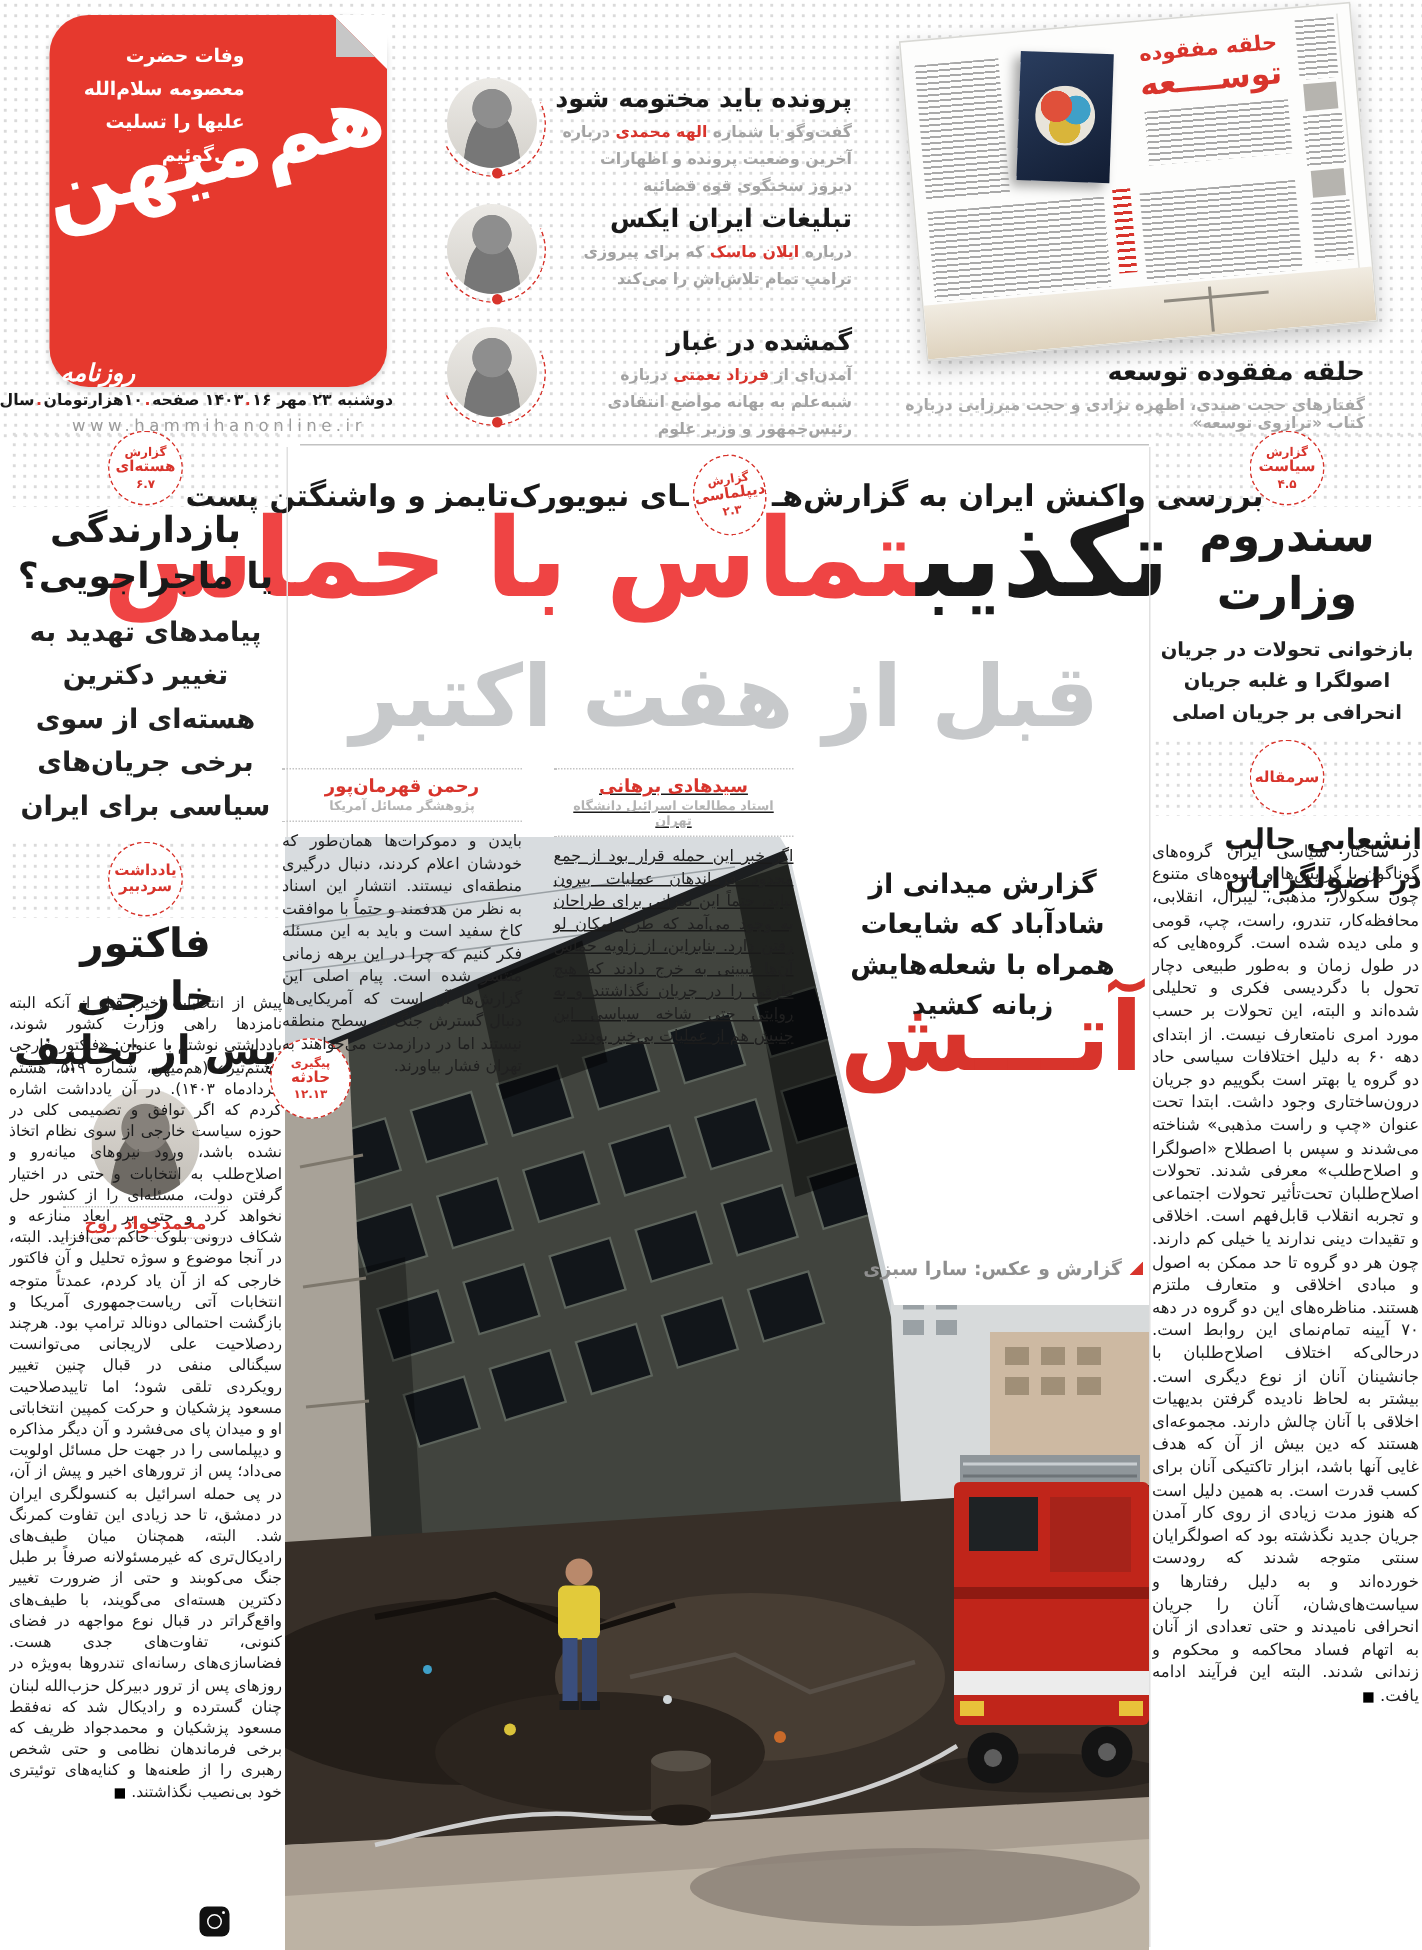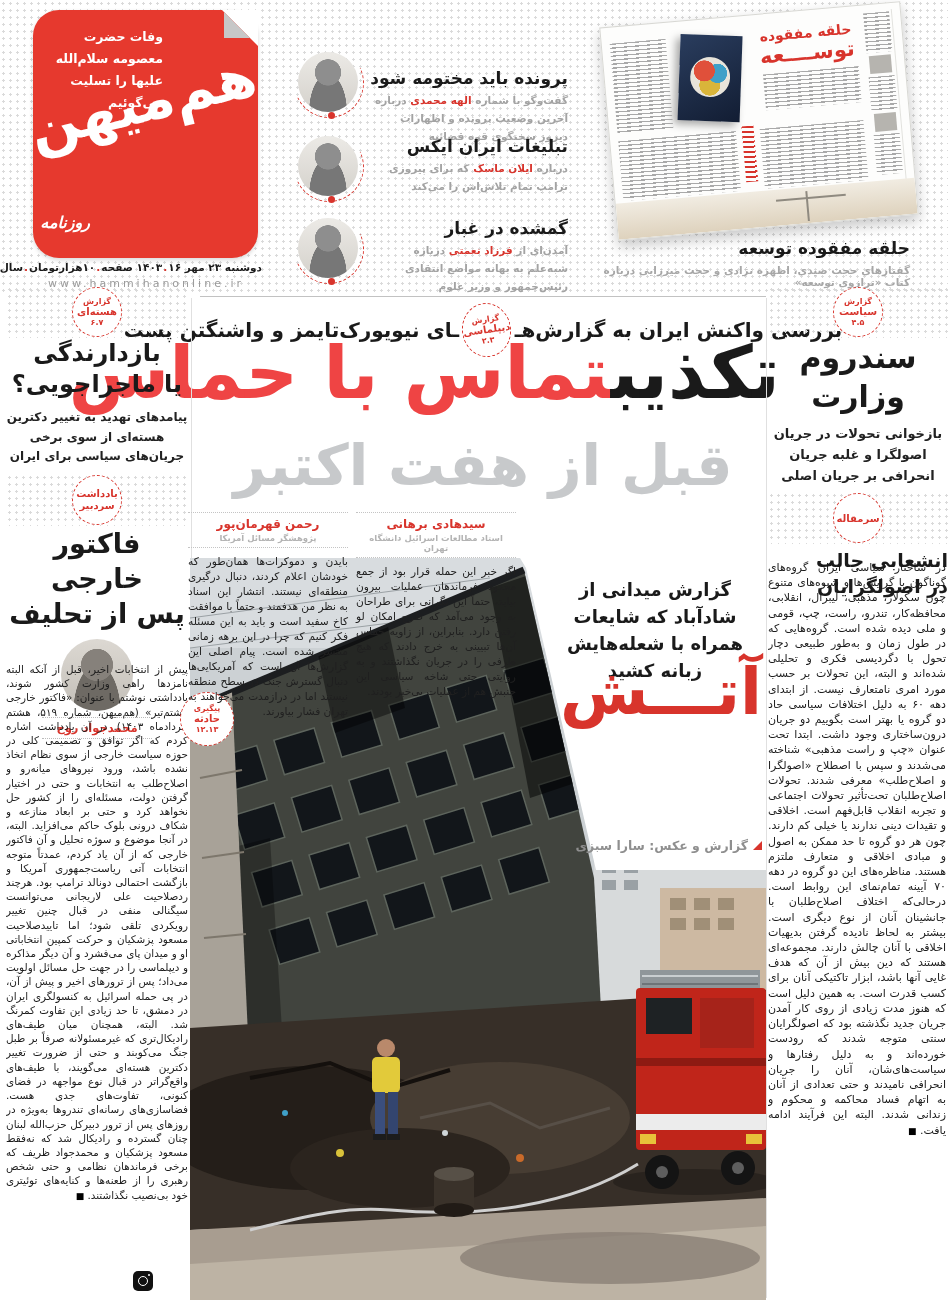--- a/index.html
+++ b/index.html
@@ -8,21 +8,21 @@
   .abs{position:absolute;}
   .dots{background-image:radial-gradient(#dadada 1px,transparent 1.2px);background-size:7px 7px;}
 
   
   .logo-box{left:33px;top:10px;width:225px;height:248px;background:#e6392e;border-radius:26px;box-shadow:0 2px 4px rgba(0,0,0,.15);}
   .fold-w{top:0;right:0;width:0;height:0;border-top:36px solid #fff;border-left:36px solid transparent;}
   .fold-g{top:2px;right:8px;width:0;height:0;border-bottom:26px solid #c7c7c7;border-right:26px solid transparent;}
   .condolence{left:10px;top:16px;width:120px;color:#fff;font-size:12.5px;font-weight:bold;line-height:1.75;text-align:right;}
   .logo-word{left:0;top:58px;width:225px;text-align:center;color:#fff;font-size:57px;font-weight:900;
              transform:rotate(-14deg);letter-spacing:-2px;}
-  .logo-type{right:168px;left:auto;bottom:26px;color:#fff;font-size:16px;font-weight:bold;font-style:italic;}
+  .logo-type{right:168px;left:auto;bottom:0;color:#fff;font-size:16px;font-weight:bold;font-style:italic;}
   .dateline{left:30px;top:261px;width:232px;font-size:10.5px;font-weight:bold;text-align:center;white-space:nowrap;}
   .dateline .sep{color:#d8342c;font-weight:900;padding:0 1px;}
   .website{left:30px;top:277px;width:232px;font-size:11px;color:#9b9b9b;letter-spacing:3px;text-align:center;direction:ltr;}
 
   
   .teaser .portrait{position:absolute;width:60px;height:60px;border-radius:50%;overflow:hidden;
       background:radial-gradient(circle at 50% 34%, #8e8e8e 0 26%, transparent 27%),
                  radial-gradient(ellipse at 50% 100%, #777 0 44%, transparent 45%),
                  linear-gradient(#eceae6,#d4d1cb);}
   .teaser .arc{position:absolute;width:68px;height:68px;border:1.6px dashed #d8342c;border-radius:50%;
@@ -61,21 +61,21 @@
           font-size:20px;font-weight:900;white-space:nowrap;}
   .h1line{left:186px;top:336px;width:594px;text-align:center;font-size:73px;font-weight:900;
           white-space:nowrap;letter-spacing:-2px;line-height:1;}
   .h1line .red{color:#ef4444;}
   .h2line{left:186px;top:432px;width:594px;text-align:center;font-size:57px;font-weight:900;
           color:#c7c9cb;white-space:nowrap;letter-spacing:-1px;}
 
   
   .sidecol{width:182px;text-align:center;}
   .sc-h-big{font-size:27px;font-weight:900;line-height:1.3;letter-spacing:-1px;}
-  .sc-sub{font-size:12px;font-weight:bold;line-height:1.6;color:#222;}
+  .sc-sub{font-size:18px;font-weight:bold;line-height:1.6;color:#222;}
   .sc-h-med{font-size:19px;font-weight:900;line-height:1.35;letter-spacing:-.5px;}
   .bodytext{font-size:10.6px;line-height:14.6px;text-align:justify;text-align-last:right;color:#1c1c1c;overflow:hidden;}
   .endmark{color:#000;font-size:9px;}
   .author-photo{width:72px;height:72px;border-radius:50%;margin:0 auto;
       background:radial-gradient(circle at 50% 36%, #86817b 0 27%, transparent 28%),
                  radial-gradient(ellipse at 50% 104%, #6e6a64 0 46%, transparent 47%),
                  linear-gradient(#dcd8d2,#c3bfb8);}
   .author-name{color:#d8342c;font-size:11.5px;font-weight:900;border-top:1px dotted #bbb;border-bottom:1px dotted #bbb;
       padding:3px 0;margin-top:6px;}
 
@@ -117,21 +117,21 @@
   </div>
   <div class="abs dateline">
     <span>دوشنبه ۲۳ مهر ۱۴۰۳</span><span class="sep">.</span><span>۱۶ صفحه</span><span class="sep">.</span><span>۱۰هزارتومان</span><span class="sep">.</span><span>سال سوم</span>
   </div>
   <div class="abs website">www.hammihanonline.ir</div>
 
   <div class="abs teaser" style="left:288px;top:48px;width:282px;height:86px;">
     <span class="portrait" style="left:10px;top:4px;"></span>
     <span class="arc" style="left:6px;top:0;"></span>
     <span class="dot" style="left:40px;top:64px;"></span>
-    <div class="abs" style="left:82px;top:20px;width:198px;">
+    <div class="abs" style="left:82px;top:8px;width:198px;">
       <div class="t-head">پرونده باید مختومه شود</div>
       <div class="t-lead"><span>گفت‌وگو با شماره </span><span class="red">الهه محمدی</span><span> درباره آخرین وضعیت پرونده و اظهارات دیروز سخنگوی قوه قضائیه</span></div>
     </div>
   </div>
   <div class="abs teaser" style="left:288px;top:128px;width:282px;height:86px;">
     <span class="portrait" style="left:10px;top:8px;"></span>
     <span class="arc" style="left:6px;top:4px;"></span>
     <span class="dot" style="left:40px;top:68px;"></span>
     <div class="abs" style="left:82px;top:8px;width:198px;text-align:right;">
       <div class="t-head">تبلیغات ایران ایکس</div>
@@ -370,21 +370,21 @@
   </div>
 
   <div class="abs standfirst" style="left:548px;top:576px;width:214px;">گزارش میدانی از شادآباد که شایعات همراه با شعله‌هایش زبانه کشید</div>
   <div class="abs fire-title" style="left:540px;top:660px;width:222px;">
     <div class="r">آتـــش</div>
   </div>
   <div class="abs credit" style="left:540px;top:838px;width:222px;">
     <span class="tri"></span><span>گزارش و عکس: سارا سبزی</span>
   </div>
 
-  <div class="abs an-col" style="left:356px;top:512px;">
+  <div class="abs an-col" style="left:369px;top:512px;text-decoration:underline;">
     <div class="an-name">سیدهادی برهانی</div>
     <div class="an-role">استاد مطالعات اسرائیل دانشگاه تهران</div>
     <div class="an-body">اگر خبر این حمله قرار بود از جمع محدود فرماندهان عملیات بیرون بیاید، حتماً این نگرانی برای طراحان به وجود می‌آمد که طرح امکان لو رفتن دارد. بنابراین، از زاویه حماس آن‌ها تبیینی به خرج دادند که هیچ طرفی را در جریان نگذاشتند و به روایتی حتی شاخه سیاسی این جنبش هم از عملیات بی‌خبر بودند.</div>
   </div>
   <div class="abs an-col" style="left:188px;top:512px;">
     <div class="an-name">رحمن قهرمان‌پور</div>
     <div class="an-role">پژوهشگر مسائل آمریکا</div>
     <div class="an-body">بایدن و دموکرات‌ها همان‌طور که خودشان اعلام کردند، دنبال درگیری منطقه‌ای نیستند. انتشار این اسناد به نظر من هدفمند و حتماً با موافقت کاخ سفید است و باید به این مسئله فکر کنیم که چرا در این برهه زمانی منتشر شده است. پیام اصلی این گزارش‌ها آن است که آمریکایی‌ها دنبال گسترش جنگ در سطح منطقه نیستند اما در درازمدت می‌خواهند به تهران فشار بیاورند.</div>
   </div>
 

